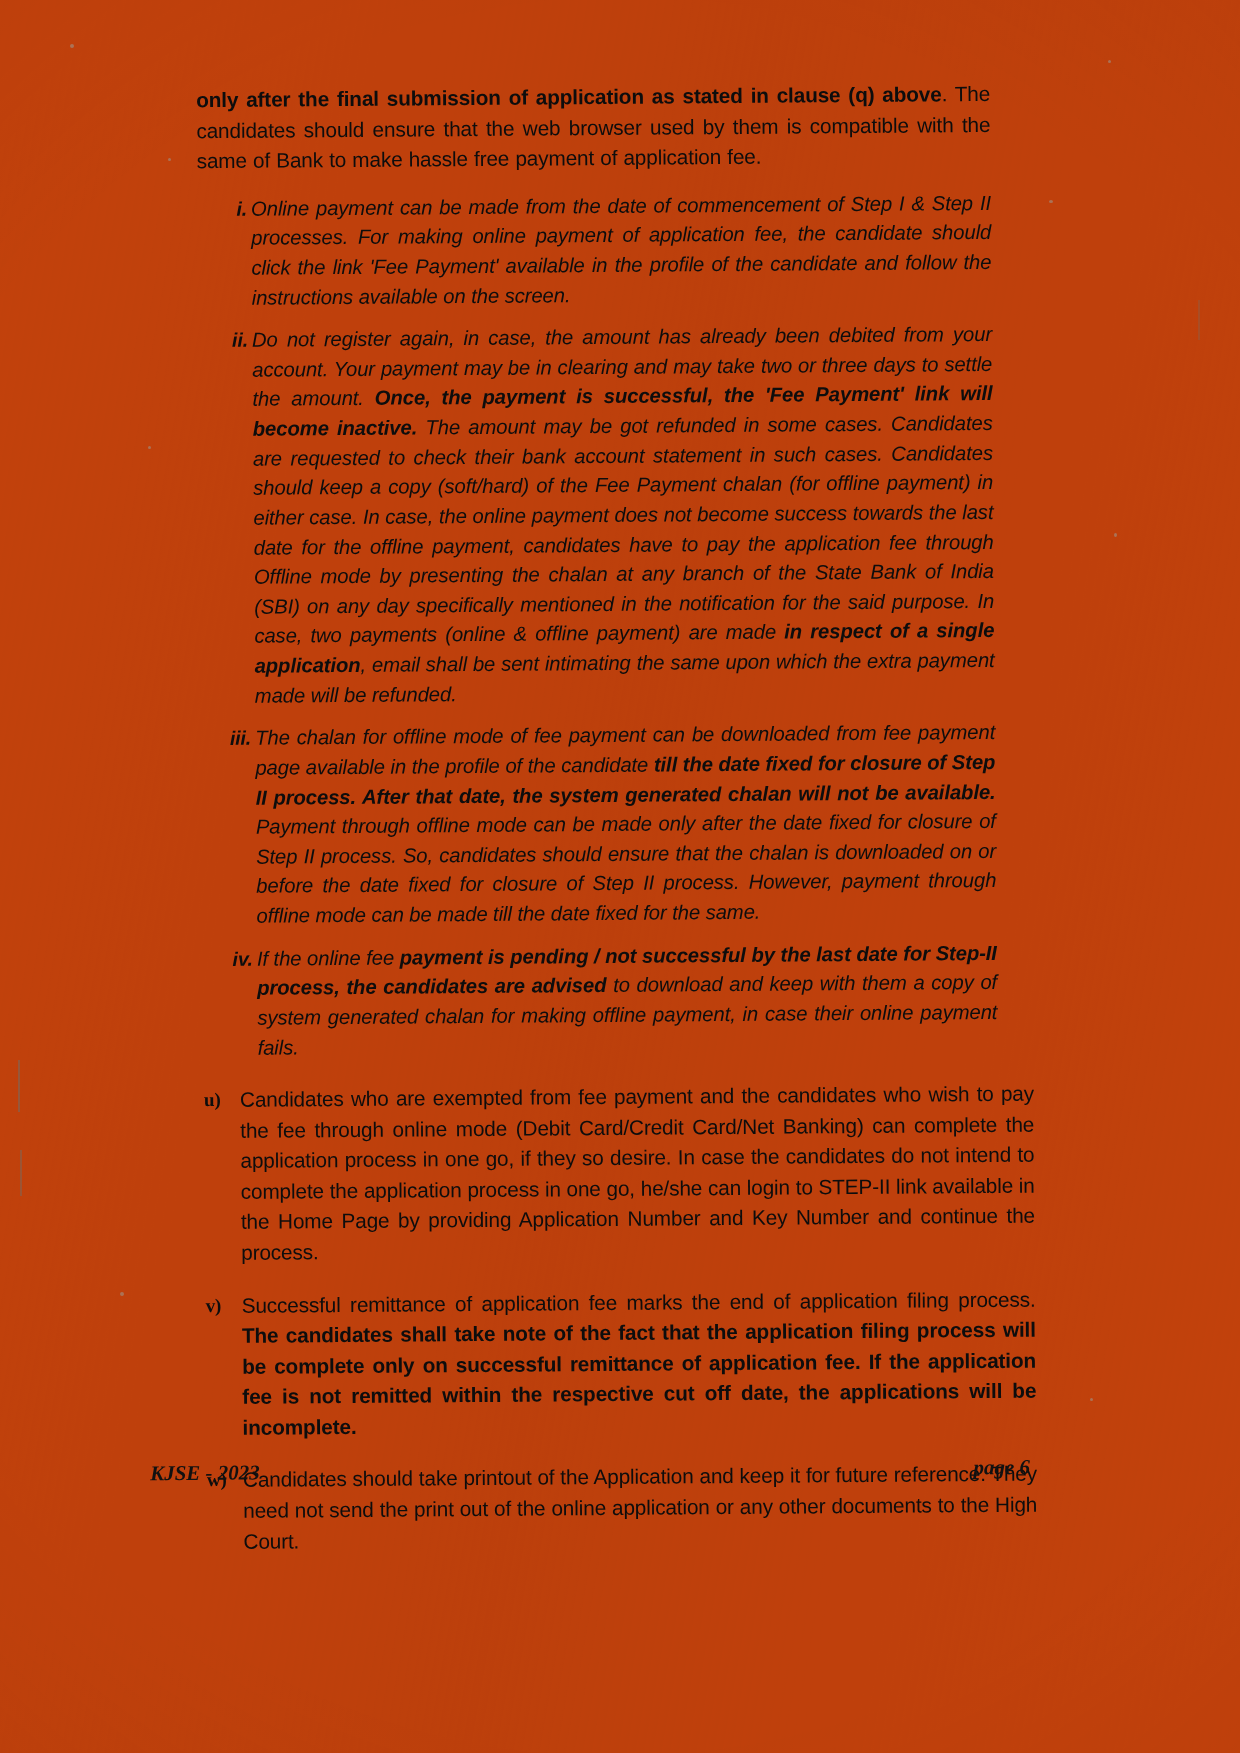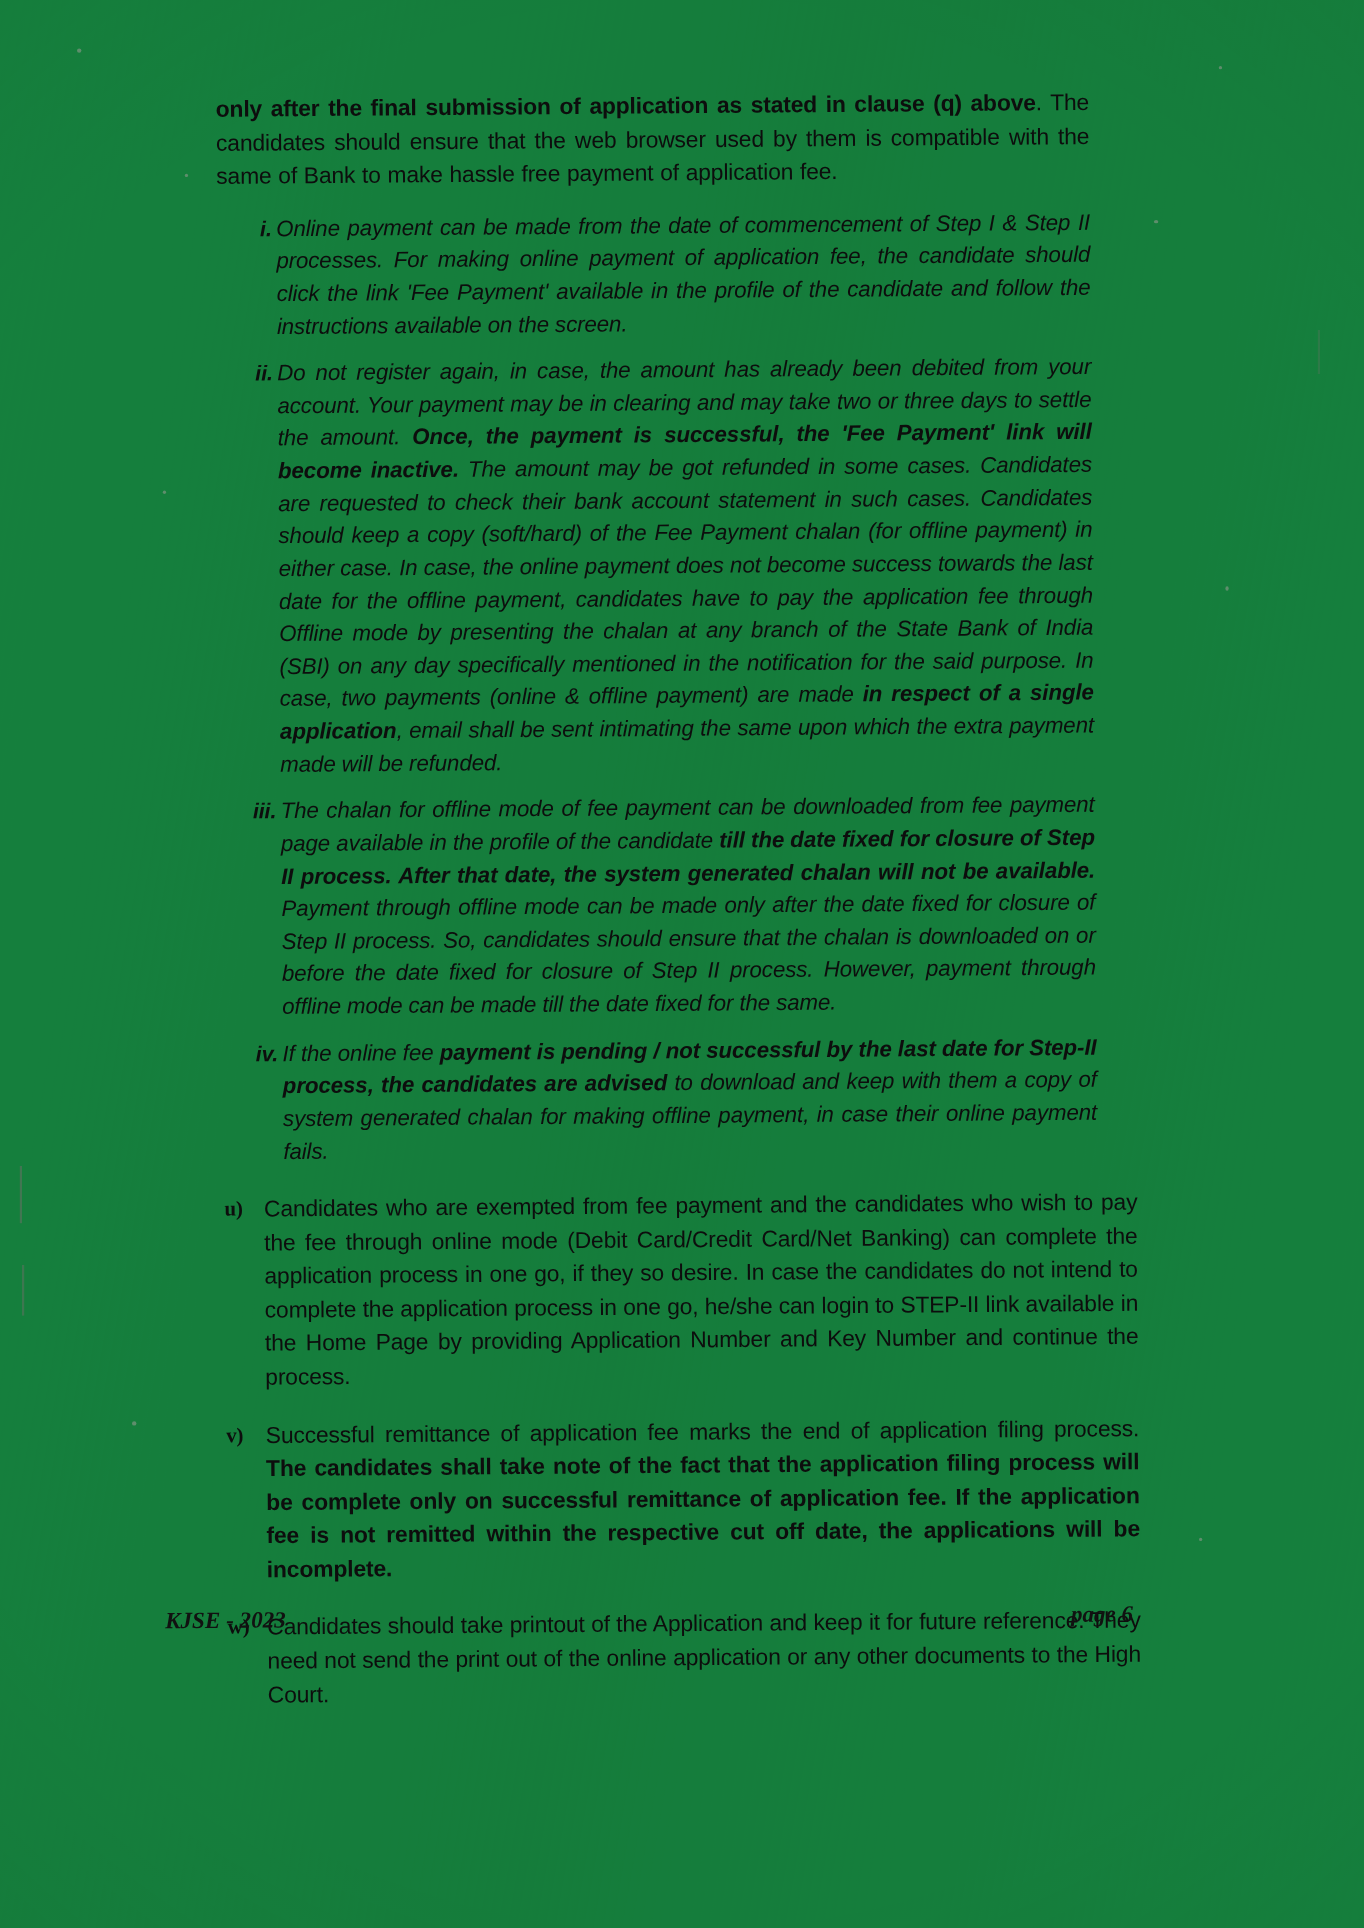--- a/index.html
+++ b/index.html
@@ -12,21 +12,21 @@
     height: 1753px;
     position: relative;
     overflow: hidden;
     font-family: "Liberation Sans", sans-serif;
   }
 
   
   #page {
     position: absolute;
     inset: 0;
-    background: #15803d;
+    background: #c2410c;
     overflow: hidden;
   }
   
   #grain {
     position: absolute;
     inset: 0;
     pointer-events: none;
     background:
       radial-gradient(ellipse 120% 90% at 50% 50%, rgba(255,255,255,0) 55%, rgba(170,170,165,0.16) 100%),
       linear-gradient(100deg, rgba(250,250,248,0) 0%, rgba(236,236,231,0.35) 50%, rgba(250,250,248,0) 100%);

